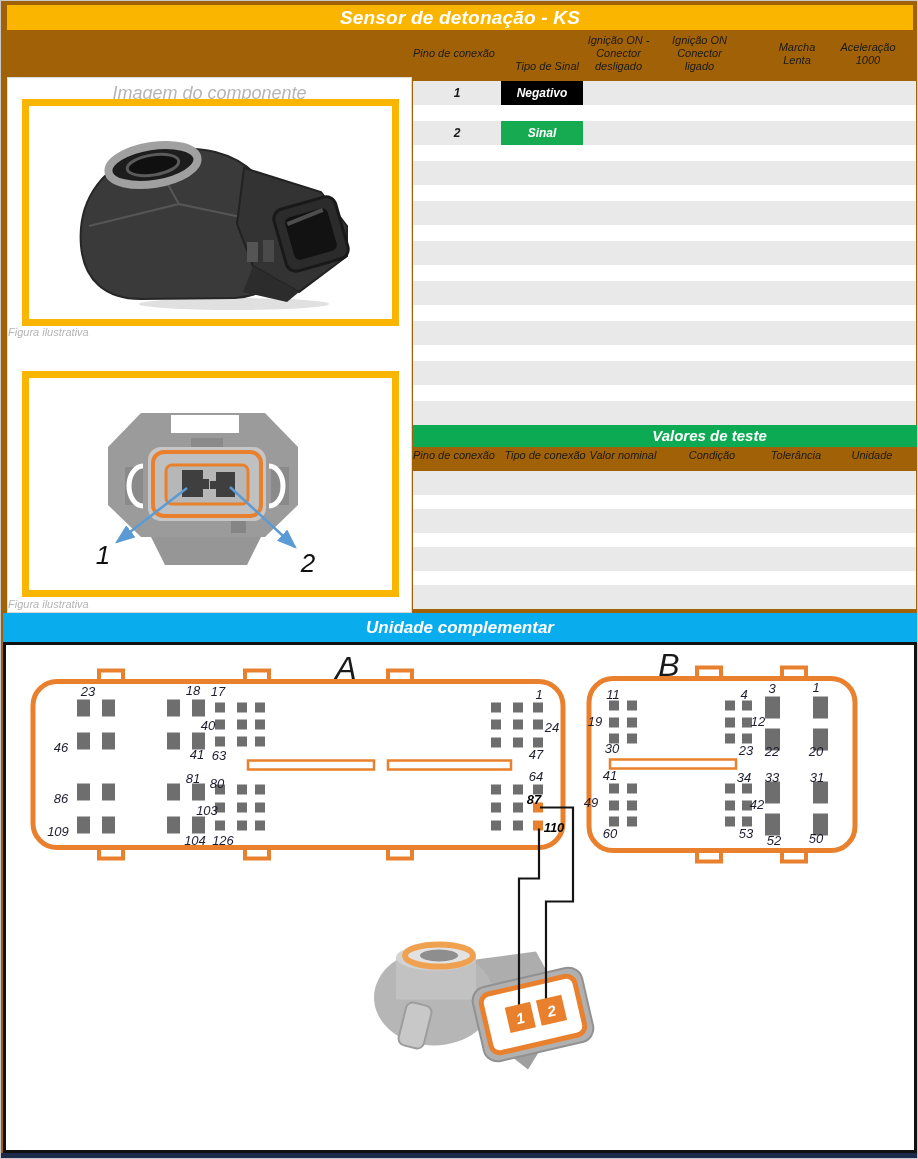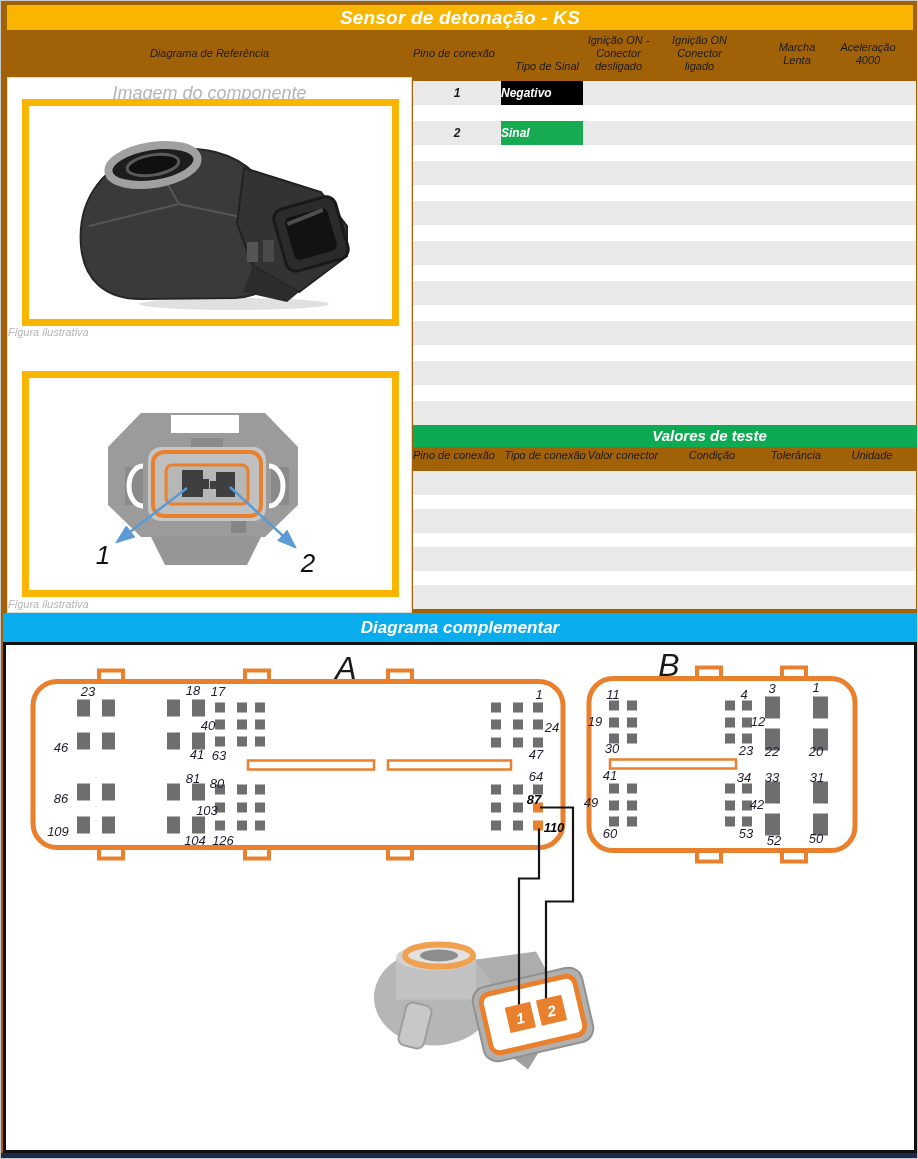--- a/index.html
+++ b/index.html
@@ -22,21 +22,21 @@
   .caption{position:absolute;left:0;width:100%;color:#b5b5b5;font-size:11px;}
   .c1{top:248px;} .c2{top:520px;}
   .frame{position:absolute;left:14px;width:377px;border:7px solid var(--yellow,#F9B500);
         box-sizing:border-box;background:#fff;}
   .f1{top:21px;height:227px;} .f2{top:293px;height:226px;}
   .frame svg{display:block;width:100%;height:100%;}
   .pin-stripes{position:absolute;left:412px;top:80px;width:503px;height:344px;
         background:repeating-linear-gradient(180deg,var(--stripe,#E9E9E9) 0 24px,#ffffff 24px 40px);}
   .pin-row{position:absolute;left:412px;width:503px;height:24px;}
   .pin-num{position:absolute;left:0;width:88px;text-align:center;line-height:24px;font-size:12px;font-weight:bold;}
-  .sig-badge{position:absolute;left:88px;width:82px;height:24px;line-height:24px;
+  .sig-badge{position:absolute;left:88px;width:82px;height:24px;line-height:24px;text-align:center;
         color:#fff;font-size:12px;font-weight:bold;}
   .tv-bar{position:absolute;left:412px;top:424px;width:503px;height:22px;background:var(--green,#0CAB53);
         color:#fff;font-weight:bold;font-size:15px;text-align:center;line-height:22px;padding-left:45px;}
   .tv-hdr{position:absolute;top:448px;width:90px;text-align:center;font-size:11px;}
   .tv-stripes{position:absolute;left:412px;top:470px;width:503px;height:138px;
         background:repeating-linear-gradient(180deg,var(--stripe,#E9E9E9) 0 24px,#ffffff 24px 38px);}
   .diag-bar{position:absolute;left:2px;top:612px;width:914px;height:29px;background:var(--cyan,#09ACEC);
         color:#fff;font-weight:bold;font-size:17px;text-align:center;line-height:29px;}
   .diagram-box{position:absolute;left:2px;top:641px;width:914px;height:511px;border:3px solid #111;
         box-sizing:border-box;background:#fff;}
@@ -44,33 +44,32 @@
   .bottom-navy{position:absolute;left:0;top:1152px;width:918px;height:6px;background:var(--navy,#1C2B4A);}
   text{font-family:"Liberation Sans",sans-serif;}
 </style>
 </head>
 <body>
 
 <div class="page">
 
   <div class="title-bar">Sensor de detonação - KS</div>
 
-  <div class="hdr hdr1">Diagrama de Referência</div>
   <div class="hdr hdr2">Pino de conexão</div>
   <div class="hdr hdr3">Tipo de Sinal</div>
   <div class="hdr hdr4">Ignição ON -
 Conector
 desligado</div>
   <div class="hdr hdr5">Ignição ON
 Conector
 ligado</div>
   <div class="hdr hdr6">Marcha
 Lenta</div>
   <div class="hdr hdr7">Aceleração
-4000</div>
+1000</div>
 
   <div class="left-panel">
     <div class="sec-title t1">Imagem do componente</div>
 
     <div class="frame f1">
       <svg viewBox="0 0 363 213">
         <ellipse cx="205" cy="198" rx="95" ry="6" fill="#2f2f2f" opacity="0.15"></ellipse>
         <path d="M52,140 C48,92 76,56 122,46 C172,36 208,48 228,70 L254,96 L254,158 C254,178 232,190 206,192 L112,193 C76,193 55,174 52,140 Z" fill="#3a3a3a" stroke="#262626" stroke-width="2"></path>
         <path d="M60,120 L150,98 M120,45 L150,98 L254,120" stroke="#565656" stroke-width="2" fill="none"></path>
         <polygon points="215,62 292,86 318,120 318,150 270,186 224,160 208,118" fill="#333333" stroke="#222" stroke-width="2"></polygon>
@@ -127,27 +126,27 @@
     <div class="sig-badge" style="background: rgb(0, 0, 0);">Negativo</div>
   </div>
   <div class="pin-row" style="top:120px">
     <div class="pin-num">2</div>
     <div class="sig-badge" style="background: rgb(23, 171, 81);">Sinal</div>
   </div>
 
   <div class="tv-bar">Valores de teste</div>
   <div class="tv-hdr" style="left:408px">Pino de conexão</div>
   <div class="tv-hdr" style="left:499px">Tipo de conexão</div>
-  <div class="tv-hdr" style="left:577px">Valor conector</div>
+  <div class="tv-hdr" style="left:577px">Valor nominal</div>
   <div class="tv-hdr" style="left:666px">Condição</div>
   <div class="tv-hdr" style="left:750px">Tolerância</div>
   <div class="tv-hdr" style="left:826px">Unidade</div>
   <div class="tv-stripes"></div>
 
-  <div class="diag-bar">Diagrama complementar</div>
+  <div class="diag-bar">Unidade complementar</div>
 
   <div class="diagram-box">
     <svg id="diagram-svg" viewBox="0 0 908 504">
       <g id="dyn">
           <g>
             <rect x="93" y="25" width="24" height="13" fill="#fff" stroke="#E8802D" stroke-width="4"></rect>
             <rect x="93" y="200" width="24" height="13" fill="#fff" stroke="#E8802D" stroke-width="4"></rect>
             <rect x="239" y="25" width="24" height="13" fill="#fff" stroke="#E8802D" stroke-width="4"></rect>
             <rect x="239" y="200" width="24" height="13" fill="#fff" stroke="#E8802D" stroke-width="4"></rect>
             <rect x="382" y="25" width="24" height="13" fill="#fff" stroke="#E8802D" stroke-width="4"></rect>

